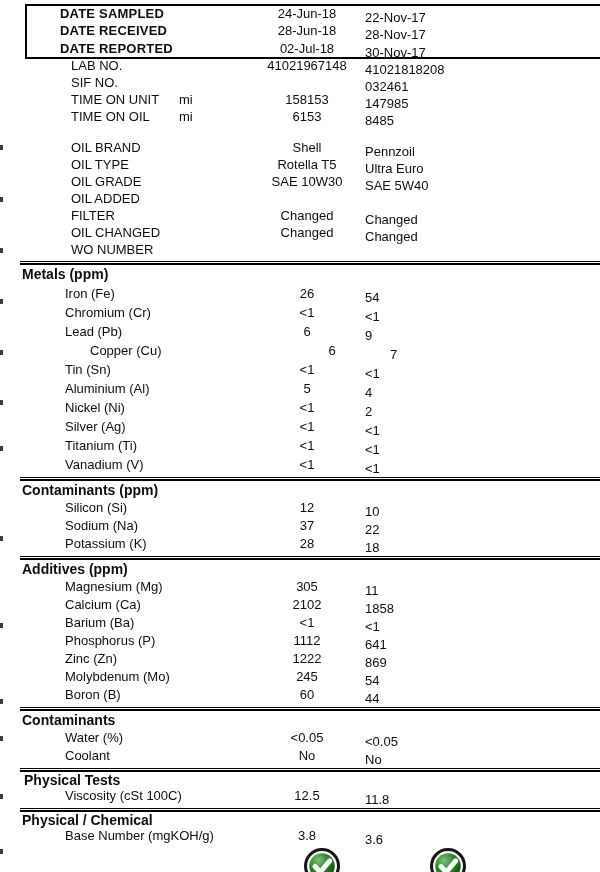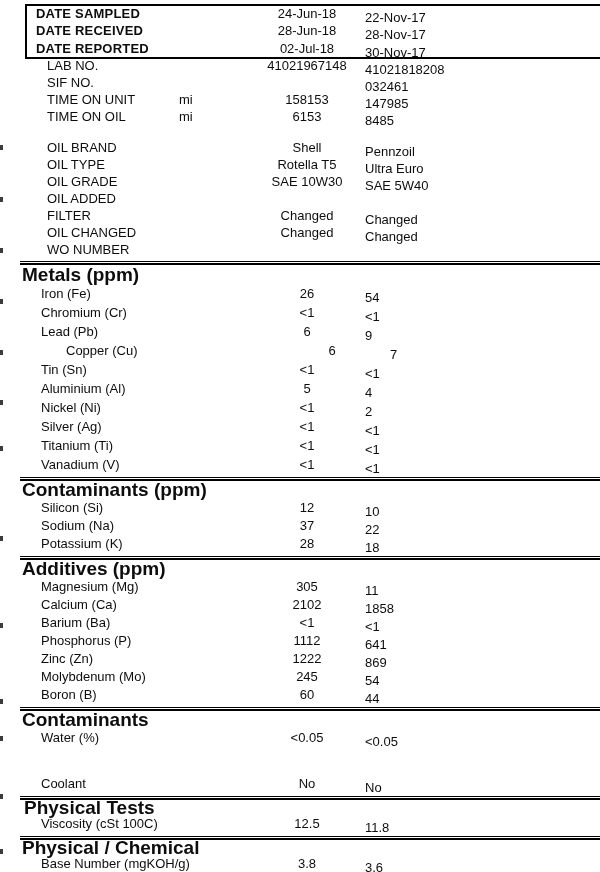--- a/index.html
+++ b/index.html
@@ -6,26 +6,26 @@
   #page{
     position:relative;
     width:600px;height:872px;
     background:#ffffff;
     overflow:hidden;
     font-family:"Liberation Sans","DejaVu Sans",sans-serif;
     font-size:13px;
     color:#0d0d0d;
   }
   #flow{position:absolute;left:0;top:0;right:0;padding-top:5px;}
-  .row{position:relative;white-space:nowrap;}
+  .row{position:relative;white-space:nowrap;padding-left:24px;}
   .row .lbl{display:inline-block;}
   .date-row .lbl{padding-left:36px;font-weight:bold;letter-spacing:.2px;}
   .info-row .lbl{padding-left:47px;}
   .data-row .lbl{padding-left:41px;}
-  .section-header{padding-left:22px;font-weight:bold;font-size:19px;}
+  .section-header{padding-left:22px;font-weight:bold;font-size:14px;}
   .unit{position:absolute;left:179px;top:0;width:36px;text-align:left;}
   .v1{position:absolute;left:232px;top:0;width:150px;text-align:center;}
   .v2{position:absolute;left:365px;top:4px;width:150px;text-align:left;}
   
   #date-box-outline{
     position:absolute;left:25px;top:4px;width:600px;height:55px;
     border:2px solid #000;box-sizing:border-box;pointer-events:none;
   }
   .divider{margin-left:20px;margin-top:3px;}
   .divider .thin{height:1px;background:#000;margin-bottom:1px;}
@@ -91,21 +91,21 @@
       <div class="row data-row" style="height: 18px; line-height: 18px;"><span class="lbl">Phosphorus (P)</span><span class="v1">1112</span><span class="v2">641</span></div>
       <div class="row data-row" style="height: 18px; line-height: 18px;"><span class="lbl">Zinc (Zn)</span><span class="v1">1222</span><span class="v2">869</span></div>
       <div class="row data-row" style="height: 18px; line-height: 18px;"><span class="lbl">Molybdenum (Mo)</span><span class="v1">245</span><span class="v2">54</span></div>
       <div class="row data-row" style="height: 18px; line-height: 18px;"><span class="lbl">Boron (B)</span><span class="v1">60</span><span class="v2">44</span></div>
       <div class="divider">
         <div class="thin"></div>
         <div class="thick"></div>
       </div>
       <div class="row section-header" style="height: 18px; line-height: 18px;">Contaminants</div>
       <div class="row data-row" style="height: 18px; line-height: 18px;"><span class="lbl">Water (%)</span><span class="v1">&lt;0.05</span><span class="v2">&lt;0.05</span></div>
-      <div class="row data-row" style="height: 18px; line-height: 18px; margin-top: 28px;"><span class="lbl">Coolant</span><span class="v1">No</span><span class="v2">No</span></div>
+      <div class="row data-row" style="height: 18px; line-height: 18px;"><span class="lbl">Coolant</span><span class="v1">No</span><span class="v2">No</span></div>
       <div class="divider">
         <div class="thin"></div>
         <div class="thick"></div>
       </div>
       <div class="row section-header" style="height: 16.5px; line-height: 16.5px; padding-left: 24px;">Physical Tests</div>
       <div class="row data-row" style="height: 16.5px; line-height: 16.5px;"><span class="lbl">Viscosity (cSt 100C)</span><span class="v1">12.5</span><span class="v2">11.8</span></div>
       <div class="divider">
         <div class="thin"></div>
         <div class="thick"></div>
       </div>

